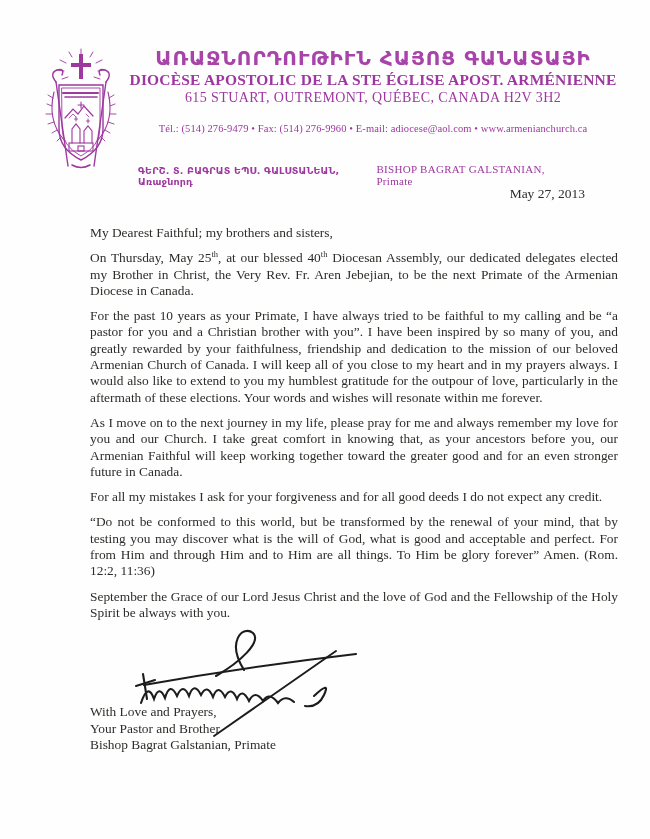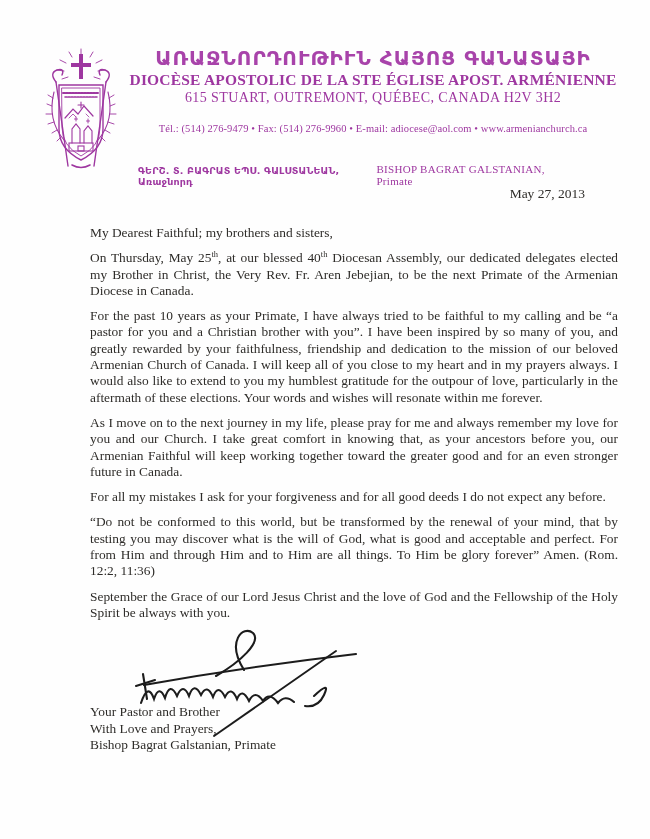--- a/index.html
+++ b/index.html
@@ -143,21 +143,21 @@
 
     <p class="salutation">My Dearest Faithful; my brothers and sisters,</p>
 
     <p><span>On Thursday, May 25</span><sup>th</sup><span>, at our blessed 40</span><sup>th</sup><span> Diocesan Assembly, our dedicated delegates elected my Brother in Christ, the Very Rev. Fr. Aren Jebejian, to be the next Primate of the Armenian Diocese in Canada.</span></p>
 
 
     <p><span>For the past 10 years as your Primate, I have always tried to be faithful to my calling and be “a pastor </span><span class="b">for</span><span> you and a Christian brother </span><span class="b">with</span><span> you”.  I have been inspired by so many of you, and greatly rewarded by your faithfulness, friendship and dedication to the mission of our beloved Armenian Church of Canada.  I will keep all of you close to my heart and in my prayers always.  I would also like to extend to you my humblest gratitude for the outpour of love, particularly in the aftermath of these elections. Your words and wishes will resonate within me forever.</span></p>
 
     <p>As I move on to the next journey in my life, please pray for me and always remember my love for you and our Church. I take great comfort in knowing that, as your ancestors before you, our Armenian Faithful will keep working together toward the greater good and for an even stronger future in Canada.</p>
 
-    <p>For all my mistakes I ask for your forgiveness and for all good deeds I do not expect any before.</p>
+    <p>For all my mistakes I ask for your forgiveness and for all good deeds I do not expect any credit.</p>
 
     <p>“Do not be conformed to this world, but be transformed by the renewal of your mind, that by testing you may discover what is the will of God, what is good and acceptable and perfect. For from Him and through Him and to Him are all things. To Him be glory forever” Amen. (Rom. 12:2, 11:36)</p>
 
     <p>September the Grace of our Lord Jesus Christ and the love of God and the Fellowship of the Holy Spirit be always with you.</p>
 
     <div class="sig-wrap">
       <svg class="signature" viewBox="0 0 238 116" fill="none" stroke="#1c1c1c" stroke-width="2.1" stroke-linecap="round">
 
         <path d="M8 62 l19 -6 M15 50 l4 25"></path>
 
@@ -167,19 +167,19 @@
 
         <path d="M13 79 q7 -21 13 -4 q5 -15 11 -1 q5 -17 12 -2 q6 -14 12 0 q5 -15 12 -1 q6 -12 12 2 q5 -14 12 0 q6 -12 12 2 q5 -12 12 2 q6 -12 14 0 q6 -10 15 2 q7 -9 16 -1"></path>
 
         <path d="M186 72 q17 -16 10 -1 q-6 13 -19 11"></path>
 
         <path d="M208 27 L 86 112" stroke-width="1.9"></path>
       </svg>
     </div>
 
     <div class="closing">
+      <div>With Love and Prayers,</div>
       <div>Your Pastor and Brother</div>
-      <div>With Love and Prayers,</div>
       <div>Bishop Bagrat Galstanian, Primate</div>
     </div>
 
   </div>
 </div>
 
 </body></html>

